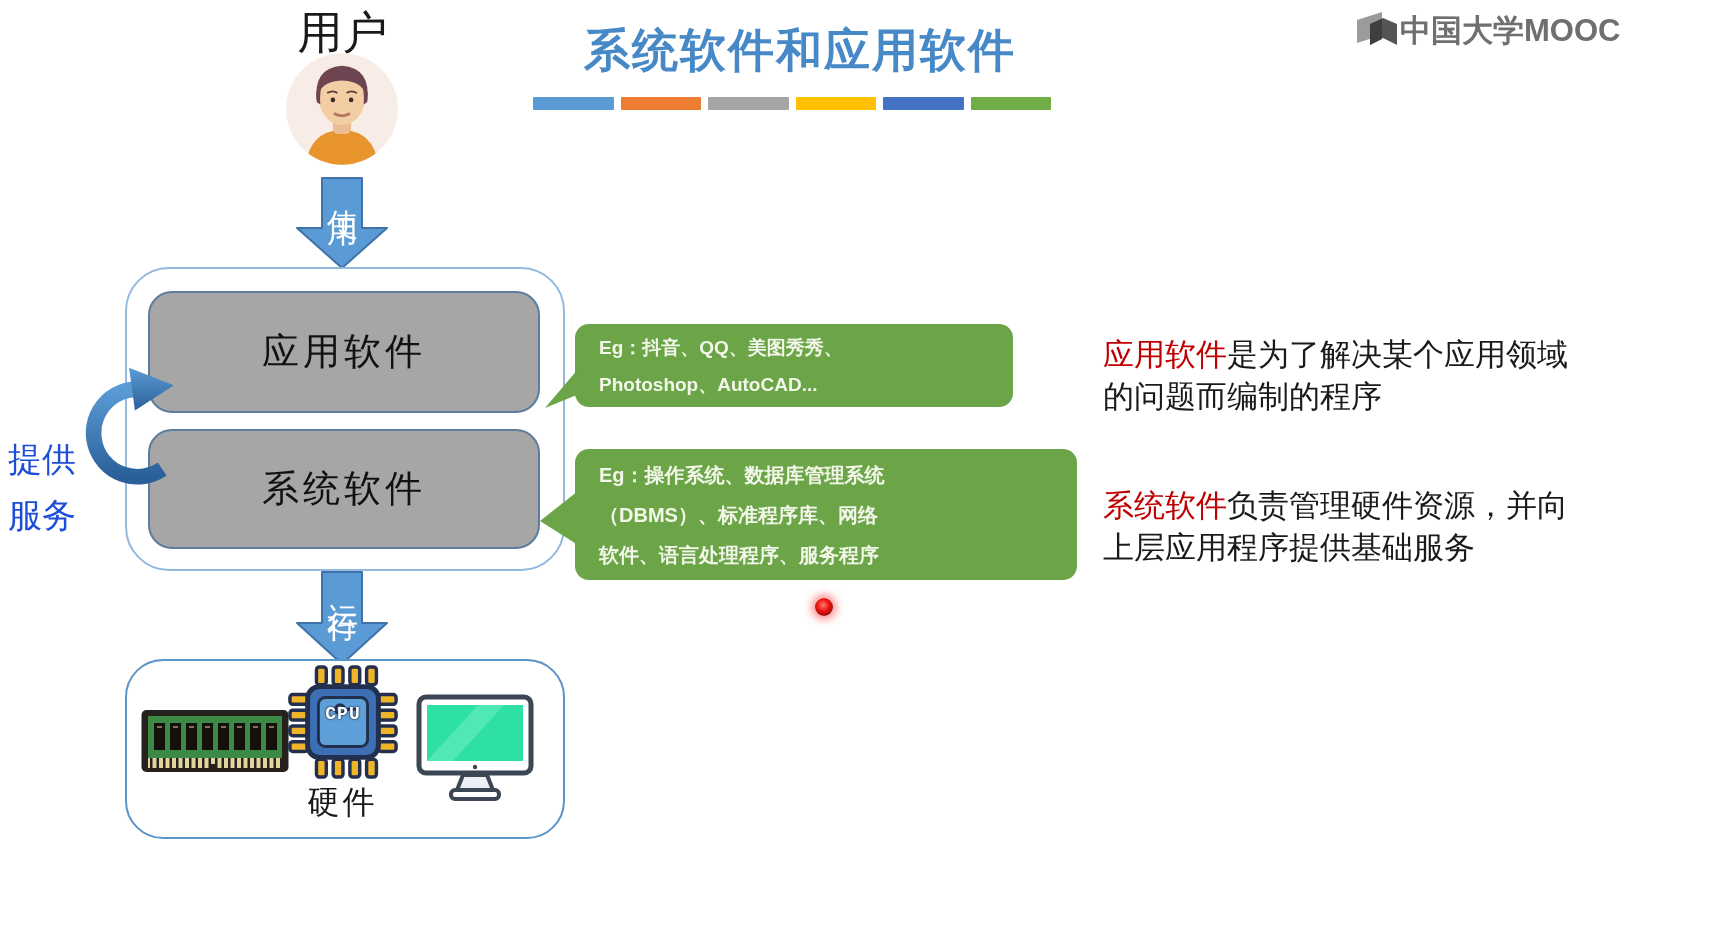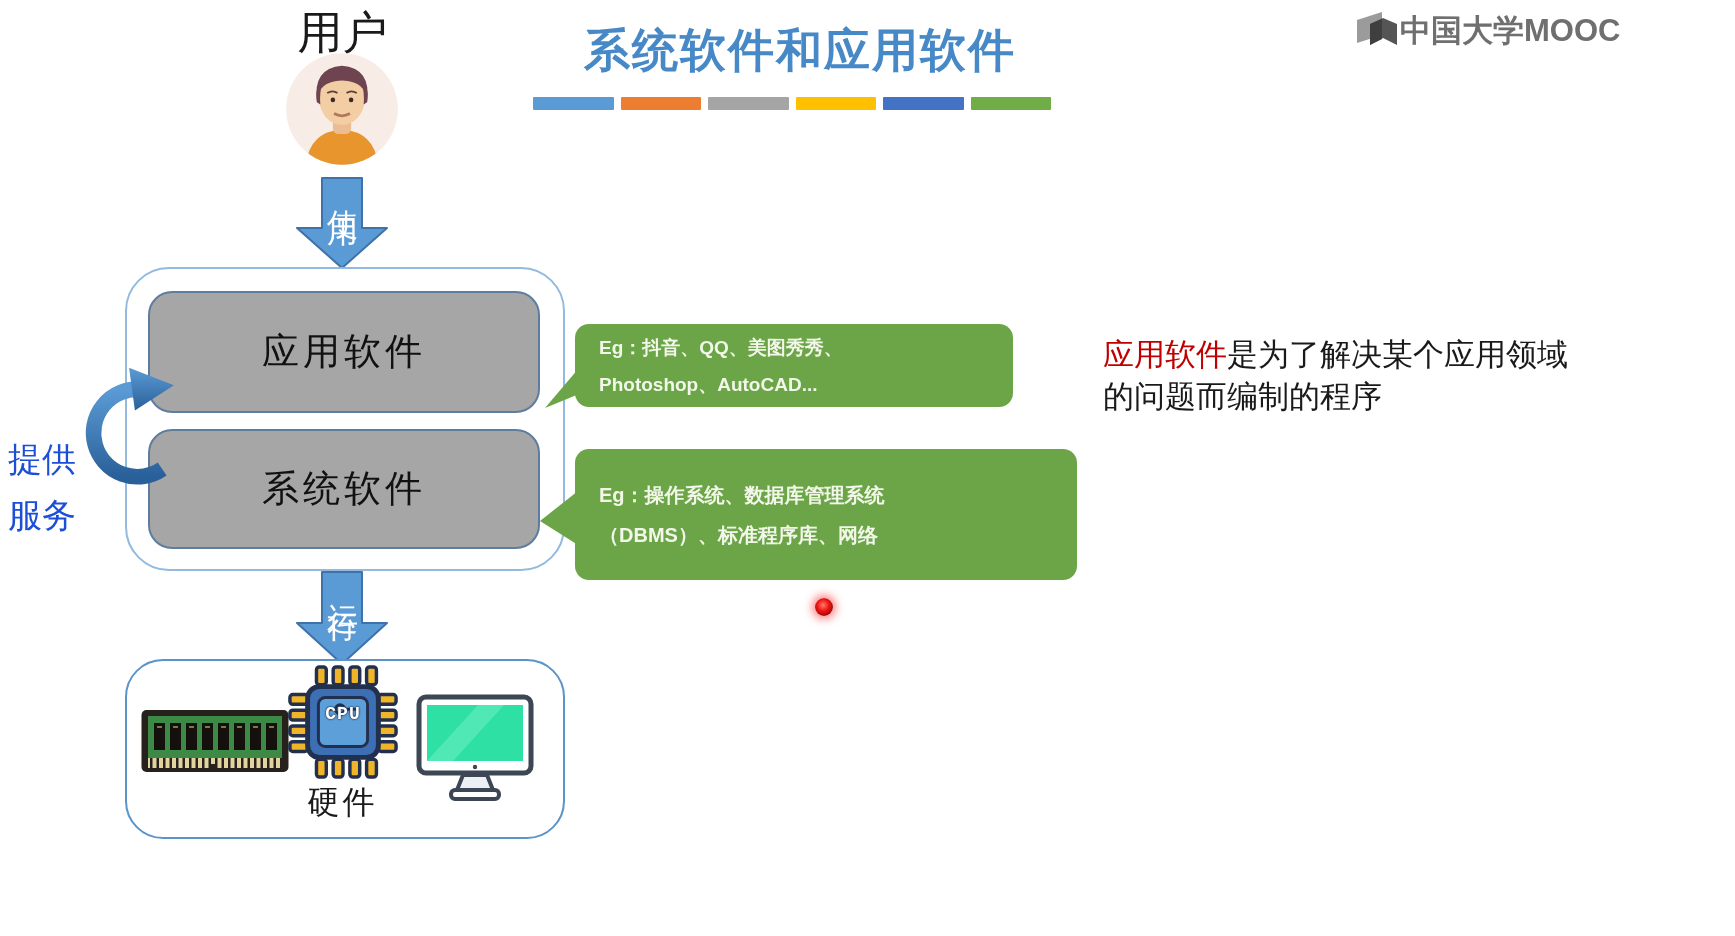--- a/index.html
+++ b/index.html
@@ -157,24 +157,28 @@
     <div class="line">Eg：抖音、QQ、美图秀秀、</div>
     <div class="line">Photoshop、AutoCAD...</div>
   </div>
 
   <div class="callout" id="callout-sys">
     <svg class="tail" style="left:-35px;top:42px;" width="38" height="54" viewBox="0 0 38 54">
       <polygon points="38,0 0,30 38,54" fill="#6ba547"></polygon>
     </svg>
     <div class="line">Eg：操作系统、数据库管理系统</div>
     <div class="line">（DBMS）、标准程序库、网络</div>
+    <div class="line">软件、语言处理程序、服务程序</div>
   </div>
 
   <div class="note" id="note-app">
     <span class="term">应用软件</span><span>是为了解决某个应用领域的问题而编制的程序</span>
+  </div>
+  <div class="note" id="note-sys">
+    <span class="term">系统软件</span><span>负责管理硬件资源，并向上层应用程序提供基础服务</span>
   </div>
 
   <div class="laser-dot"></div>
 
   <div class="down-arrow" id="run-arrow">
     <svg viewBox="0 0 94 94" preserveAspectRatio="none">
       <polygon points="27,1 67,1 67,52 92,52 47,93 2,52 27,52" fill="#5b9bd5" stroke="#3f72a8" stroke-width="2" stroke-linejoin="round"></polygon>
     </svg>
     <div class="arrow-label">运行</div>
   </div>

